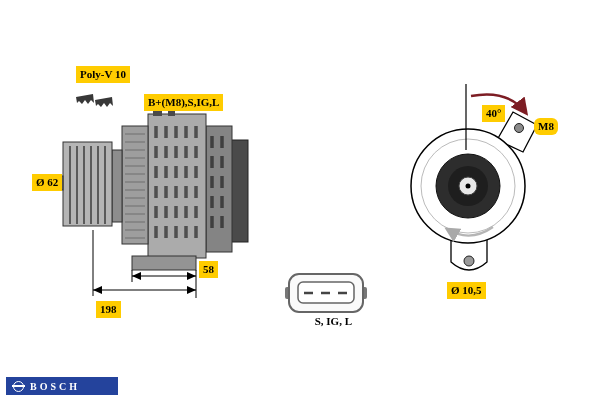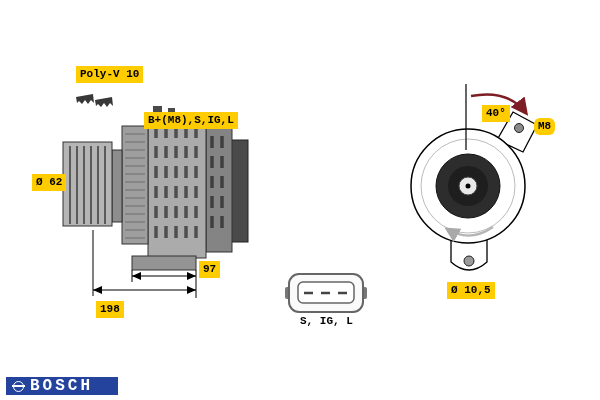--- a/index.html
+++ b/index.html
@@ -1,26 +1,26 @@
 <!DOCTYPE html>
 <html><head>
 <meta charset="utf-8">
 <style>
   html,body{margin:0;padding:0;background:#fff;}
   .stage{position:relative;width:600px;height:400px;background:#ffffff;overflow:hidden;
-         font-family:Liberation Mono, monospace;}
+         font-family:Liberation Serif, serif;}
   .stage svg{position:absolute;left:0;top:0;}
   .tag{position:absolute;background:#ffcc00;color:#000;font-weight:bold;font-size:11px;
        line-height:13px;padding:2px 4px;white-space:nowrap;}
   .plain{position:absolute;color:#000;font-weight:bold;font-size:11px;white-space:nowrap;}
   .logo{position:absolute;left:6px;top:377px;width:112px;height:18px;background:#24439c;
         display:flex;align-items:center;gap:6px;padding:0 7px;box-sizing:border-box;}
   .logo-sym{width:9px;height:9px;border:1.5px solid #fff;border-radius:50%;position:relative;flex:0 0 auto;}
   .logo-sym::after{content:"";position:absolute;left:-2px;right:-2px;top:50%;margin-top:-1px;height:1.5px;background:#fff;}
-  .logo-text{color:#fff;font-weight:bold;font-size:16px;letter-spacing:3px;}
+  .logo-text{color:#fff;font-weight:bold;font-size:10px;letter-spacing:3px;}
 </style>
 </head>
 <body>
 
 <div class="stage">
 
   <svg width="600" height="400" viewBox="0 0 600 400">
     <defs>
       <marker id="arrRed" viewBox="0 0 10 10" refX="8" refY="5" markerWidth="7" markerHeight="7" orient="auto">
         <path d="M0 0L10 5L0 10z" fill="#7d1d24"></path>
@@ -98,23 +98,23 @@
       <circle cx="468" cy="186" r="2.5" fill="#000"></circle>
 
       <line x1="466" y1="84" x2="466" y2="150" stroke="#000" stroke-width="1.2"></line>
       <path d="M471 96 Q508 89 526 113" fill="none" stroke="#7d1d24" stroke-width="2.5" marker-end="url(#arrRed)"></path>
 
       <path d="M493 227 Q470 243 447 229" fill="none" stroke="#b5b5b5" stroke-width="2.2" marker-end="url(#arrGray)"></path>
     </g>
   </svg>
 
   <div class="tag" style="left:76px;top:66px;">Poly-V 10</div>
-  <div class="tag" style="left:144px;top:112px;">B+(M8),S,IG,L</div>
+  <div class="tag" style="left:144px;top:94px;">B+(M8),S,IG,L</div>
   <div class="tag" style="left:32px;top:174px;">Ø 62</div>
-  <div class="tag" style="left:199px;top:261px;">97</div>
+  <div class="tag" style="left:199px;top:261px;">58</div>
   <div class="tag" style="left:96px;top:301px;">198</div>
   <div class="tag" style="left:482px;top:61px;margin-top:44px;">40°</div>
   <div class="tag" style="left:534px;top:118px;border-radius:6px;">M8</div>
   <div class="tag" style="left:447px;top:282px;">Ø 10,5</div>
 
   <div class="plain" style="left:300px;top:315px;width:52px;text-align:right;">S, IG, L</div>
 
   <div class="logo">
     <span class="logo-sym"></span>
     <span class="logo-text">BOSCH</span>

